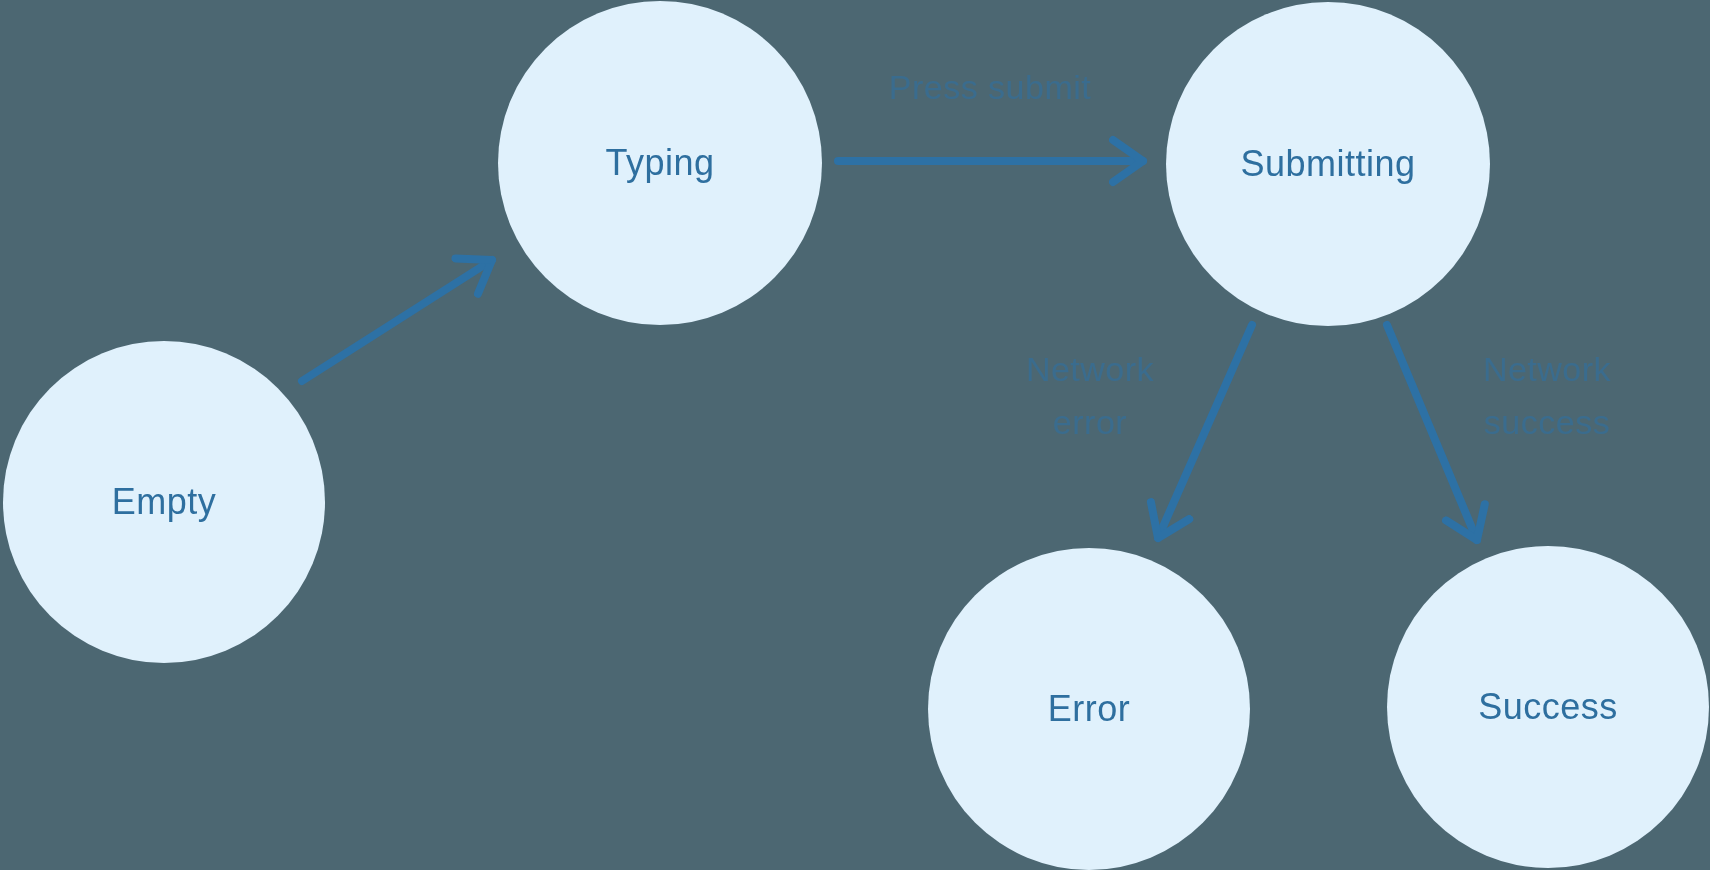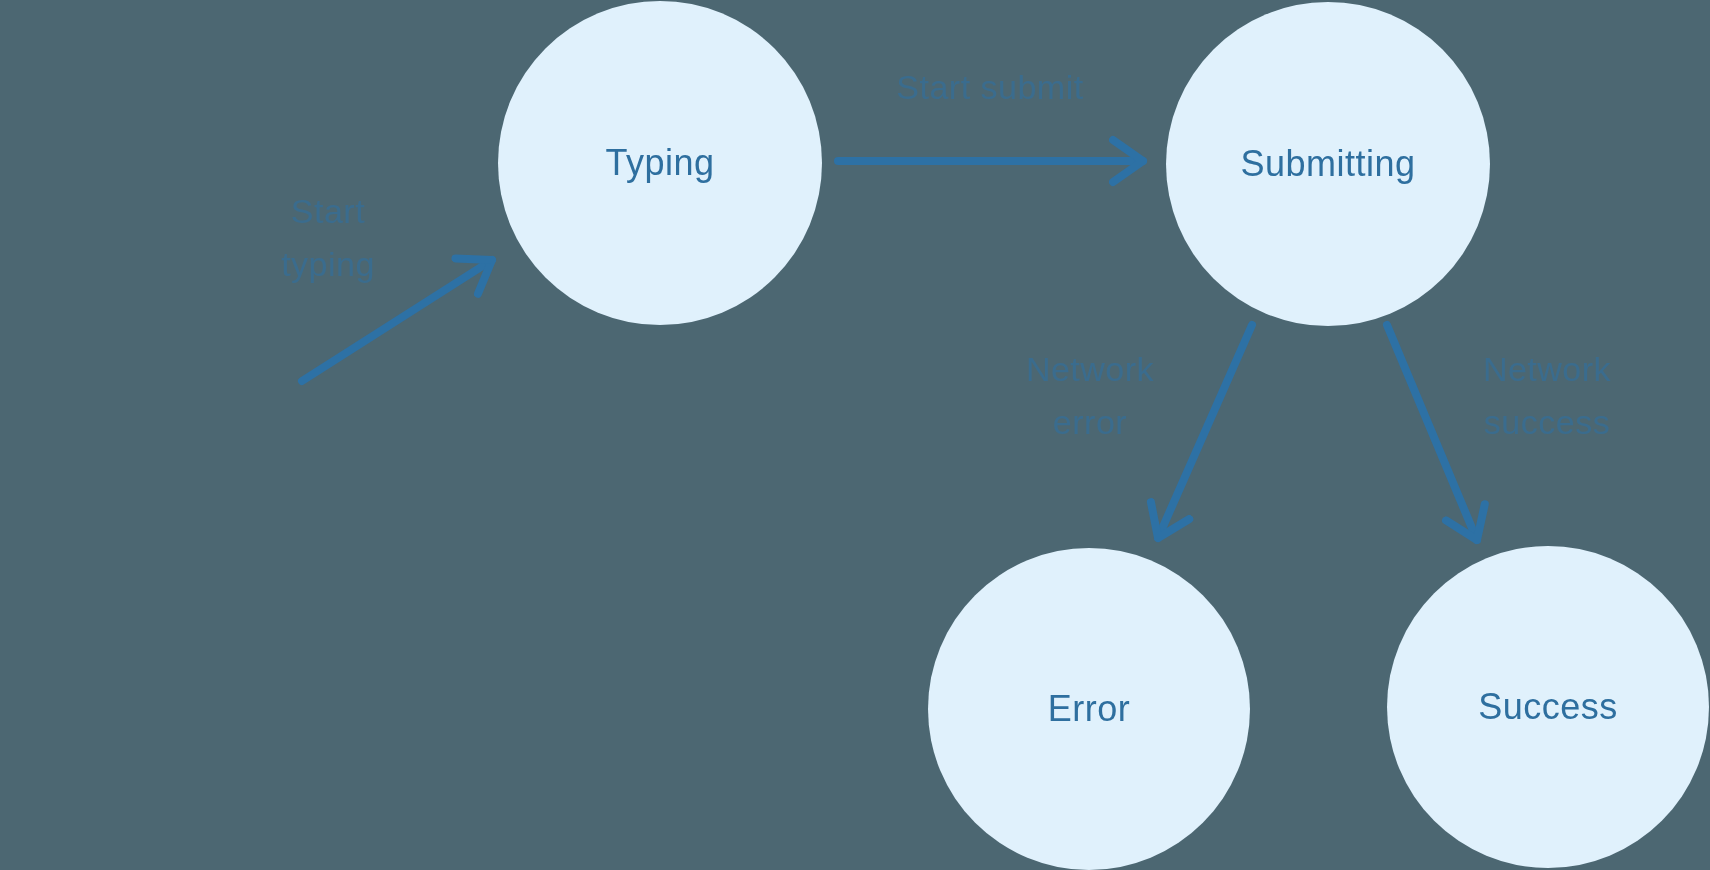--- a/index.html
+++ b/index.html
@@ -70,44 +70,43 @@
       <marker id="arrowhead" markerUnits="userSpaceOnUse" markerWidth="44" markerHeight="60" refX="34" refY="30" orient="auto">
         <path d="M 4 9 L 34 30 L 4 51" fill="none" stroke-width="8" stroke-linecap="round" stroke-linejoin="round" stroke="#2D71A5"></path>
       </marker>
     </defs>
     <line x1="302" y1="381" x2="492" y2="260" stroke-width="8" stroke-linecap="round" marker-end="url(#arrowhead)" stroke="#2D71A5"></line>
     <line x1="838" y1="161" x2="1143" y2="161" stroke-width="8" stroke-linecap="round" marker-end="url(#arrowhead)" stroke="#2D71A5"></line>
     <line x1="1252" y1="325" x2="1158" y2="538" stroke-width="8" stroke-linecap="round" marker-end="url(#arrowhead)" stroke="#2D71A5"></line>
     <line x1="1387" y1="325" x2="1477" y2="540" stroke-width="8" stroke-linecap="round" marker-end="url(#arrowhead)" stroke="#2D71A5"></line>
   </svg>
 
+  <div class="node node-empty">
+    <span class="node-label">Empty</span>
+  </div>
 
   <div class="node node-typing">
     <span class="node-label">Typing</span>
   </div>
 
   <div class="node node-submitting">
     <span class="node-label">Submitting</span>
   </div>
 
   <div class="node node-error">
     <span class="node-label">Error</span>
   </div>
 
   <div class="node node-success">
     <span class="node-label">Success</span>
   </div>
 
-  <div class="edge-label edge-label-start-typing">
-    <div>Start</div>
-    <div>typing</div>
-  </div>
 
   <div class="edge-label edge-label-press-submit">
-    <div>Start submit</div>
+    <div>Press submit</div>
   </div>
 
   <div class="edge-label edge-label-network-error">
     <div>Network</div>
     <div>error</div>
   </div>
 
   <div class="edge-label edge-label-network-success">
     <div>Network</div>
     <div>success</div>

